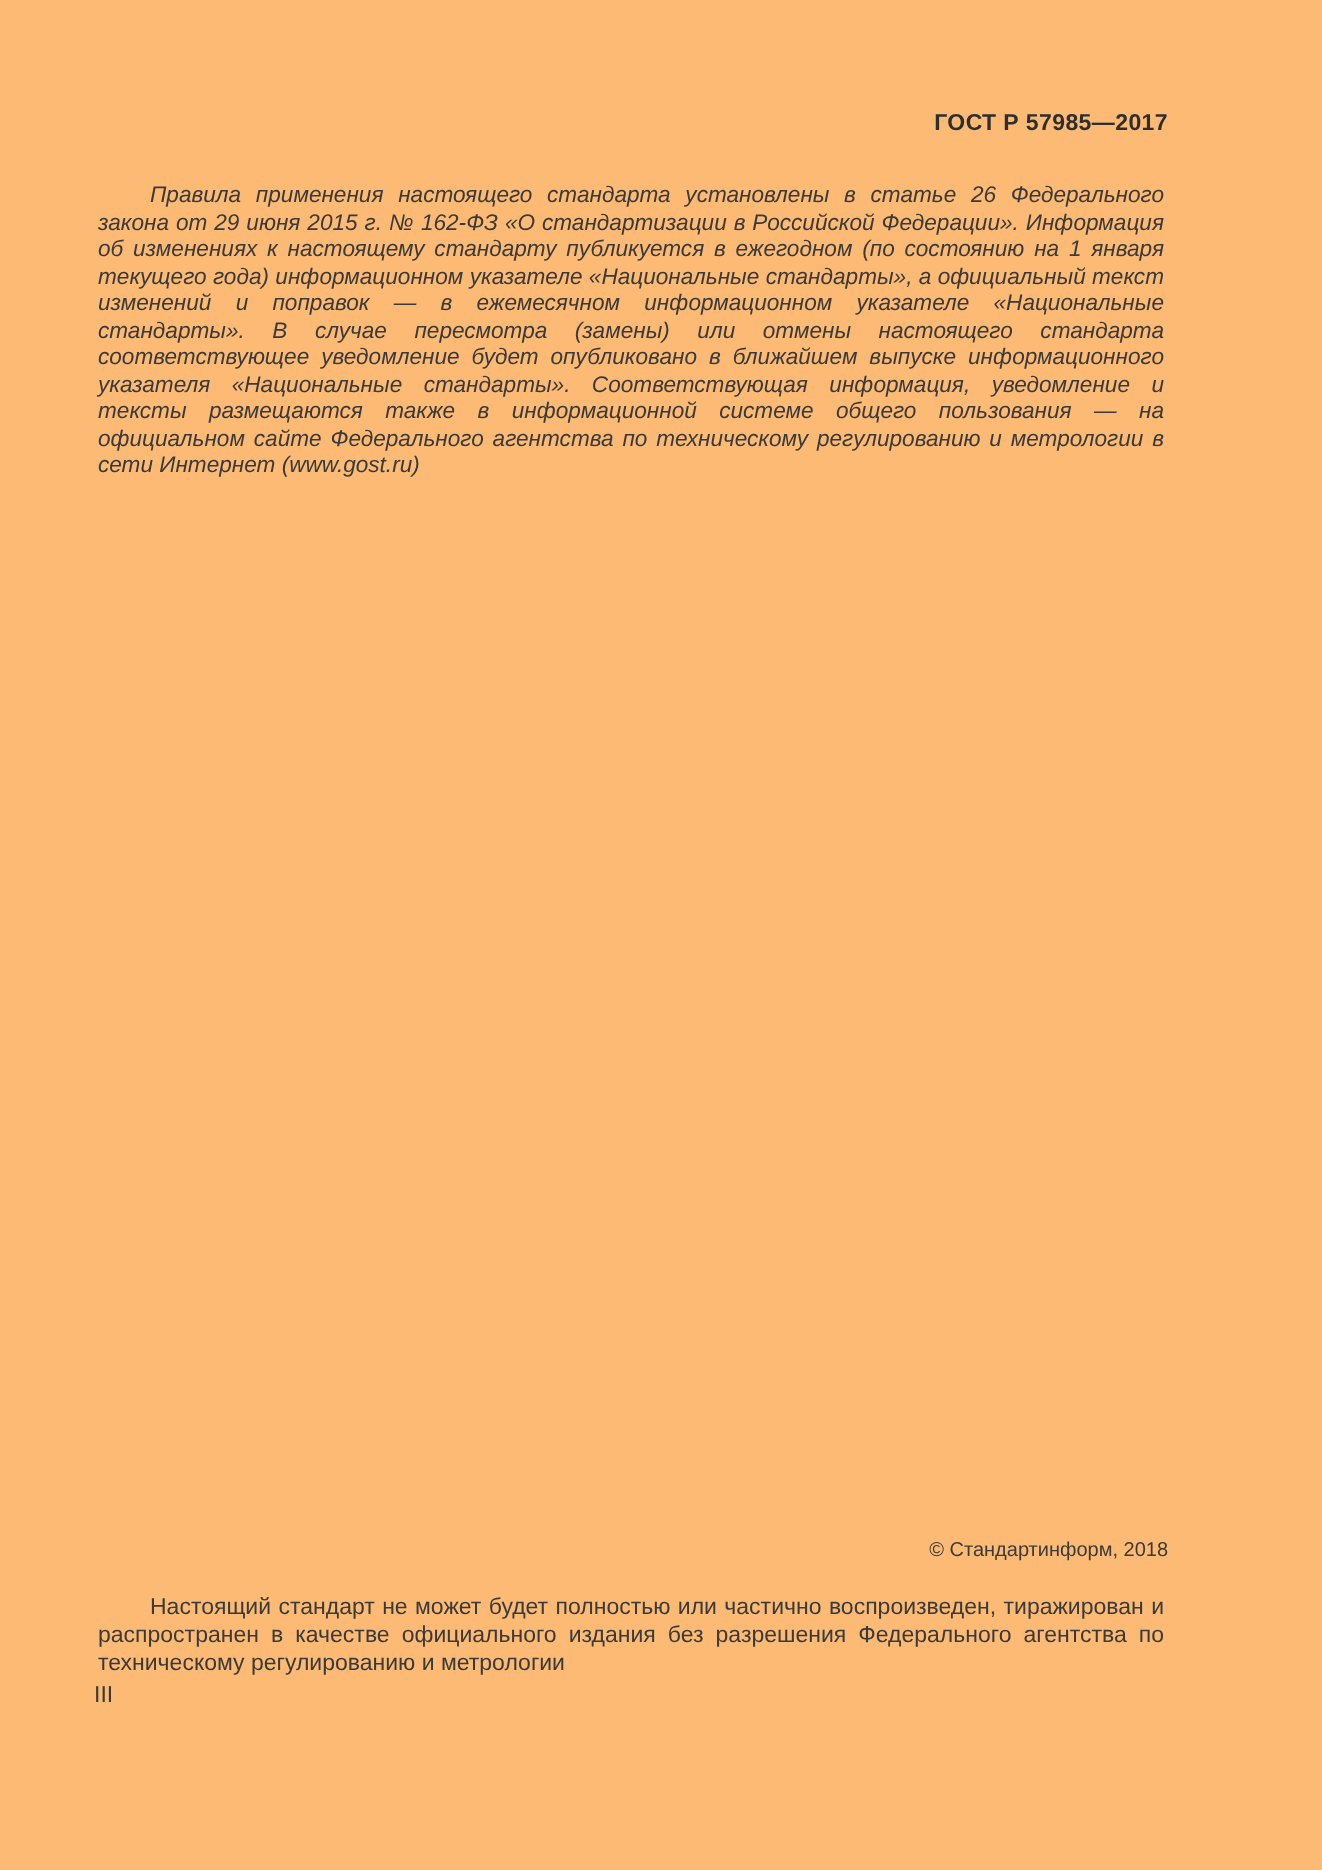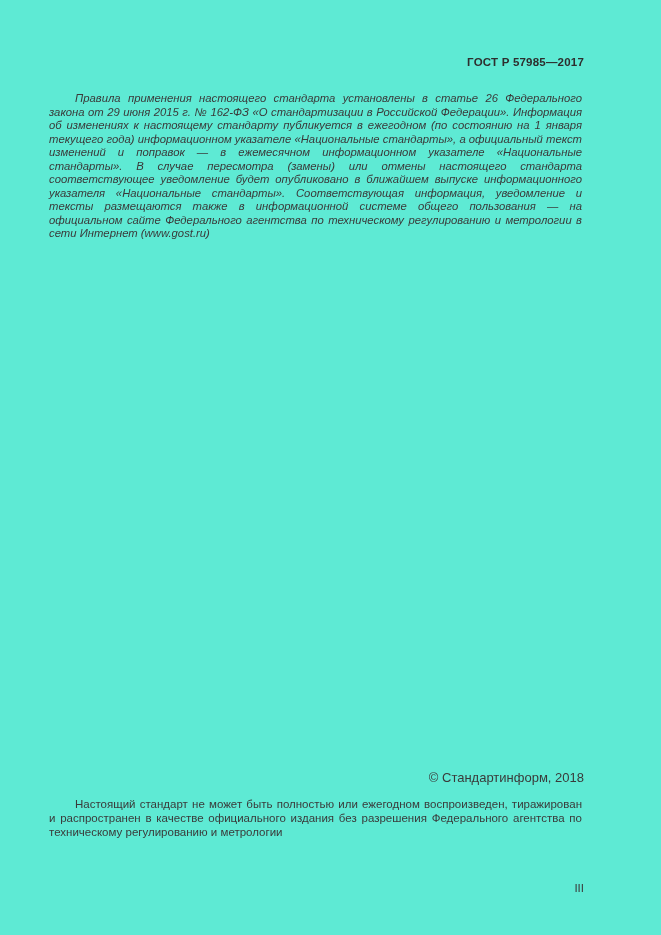--- a/index.html
+++ b/index.html
@@ -4,21 +4,21 @@
 <style>
   html, body {
     margin: 0;
     padding: 0;
     background: #ffffff;
   }
   .page {
     position: relative;
     width: 661px;
     height: 935px;
-    background: #5eead4;
+    background: #fdba74;
     font-family: "Liberation Sans", sans-serif;
     color: #3a3a3a;
     overflow: hidden;
   }
   .content-col {
     position: absolute;
     left: 47px;
     width: 537px;
   }
   .doc-header {
@@ -38,49 +38,48 @@
     text-align: justify;
     color: #3a3a3a;
   }
   .preamble p, .notice p {
     margin: 2px;
     text-indent: 26px;
   }
   .copyright {
     top: 770px;
     text-align: right;
-    font-size: 13px;
+    font-size: 10px;
     color: #3a3a3a;
   }
   .notice {
     top: 795px;
     font-size: 11.5px;
     line-height: 14px;
     text-align: justify;
     color: #3a3a3a;
   }
   .page-number {
-    top: 882px;
-    text-align: right;
+    top: 842px;
     font-size: 11.5px;
     color: #3a3a3a;
   }
 </style>
 </head>
 <body>
 
 <div class="page">
 
   <div class="content-col doc-header">ГОСТ Р 57985—2017</div>
 
   <div class="content-col preamble">
     <p>Правила применения настоящего стандарта установлены в статье 26 Федерального закона от 29 июня 2015 г. № 162-ФЗ «О стандартизации в Российской Федерации». Информация об изменениях к настоящему стандарту публикуется в ежегодном (по состоянию на 1 января текущего года) информационном указателе «Национальные стандарты», а официальный текст изменений и поправок — в ежемесячном информационном указателе «Национальные стандарты». В случае пересмотра (замены) или отмены настоящего стандарта соответствующее уведомление будет опубликовано в ближайшем выпуске информационного указателя «Национальные стандарты». Соответствующая информация, уведомление и тексты размещаются также в информационной системе общего пользования — на официальном сайте Федерального агентства по техническому регулированию и метрологии в сети Интернет (www.gost.ru)</p>
   </div>
 
   <div class="content-col copyright">© Стандартинформ, 2018</div>
 
   <div class="content-col notice">
-    <p>Настоящий стандарт не может быть полностью или ежегодном воспроизведен, тиражирован и распространен в качестве официального издания без разрешения Федерального агентства по техническому регулированию и метрологии</p>
+    <p>Настоящий стандарт не может будет полностью или частично воспроизведен, тиражирован и распространен в качестве официального издания без разрешения Федерального агентства по техническому регулированию и метрологии</p>
   </div>
 
   <div class="content-col page-number">III</div>
 
 </div>
 
 </body></html>

